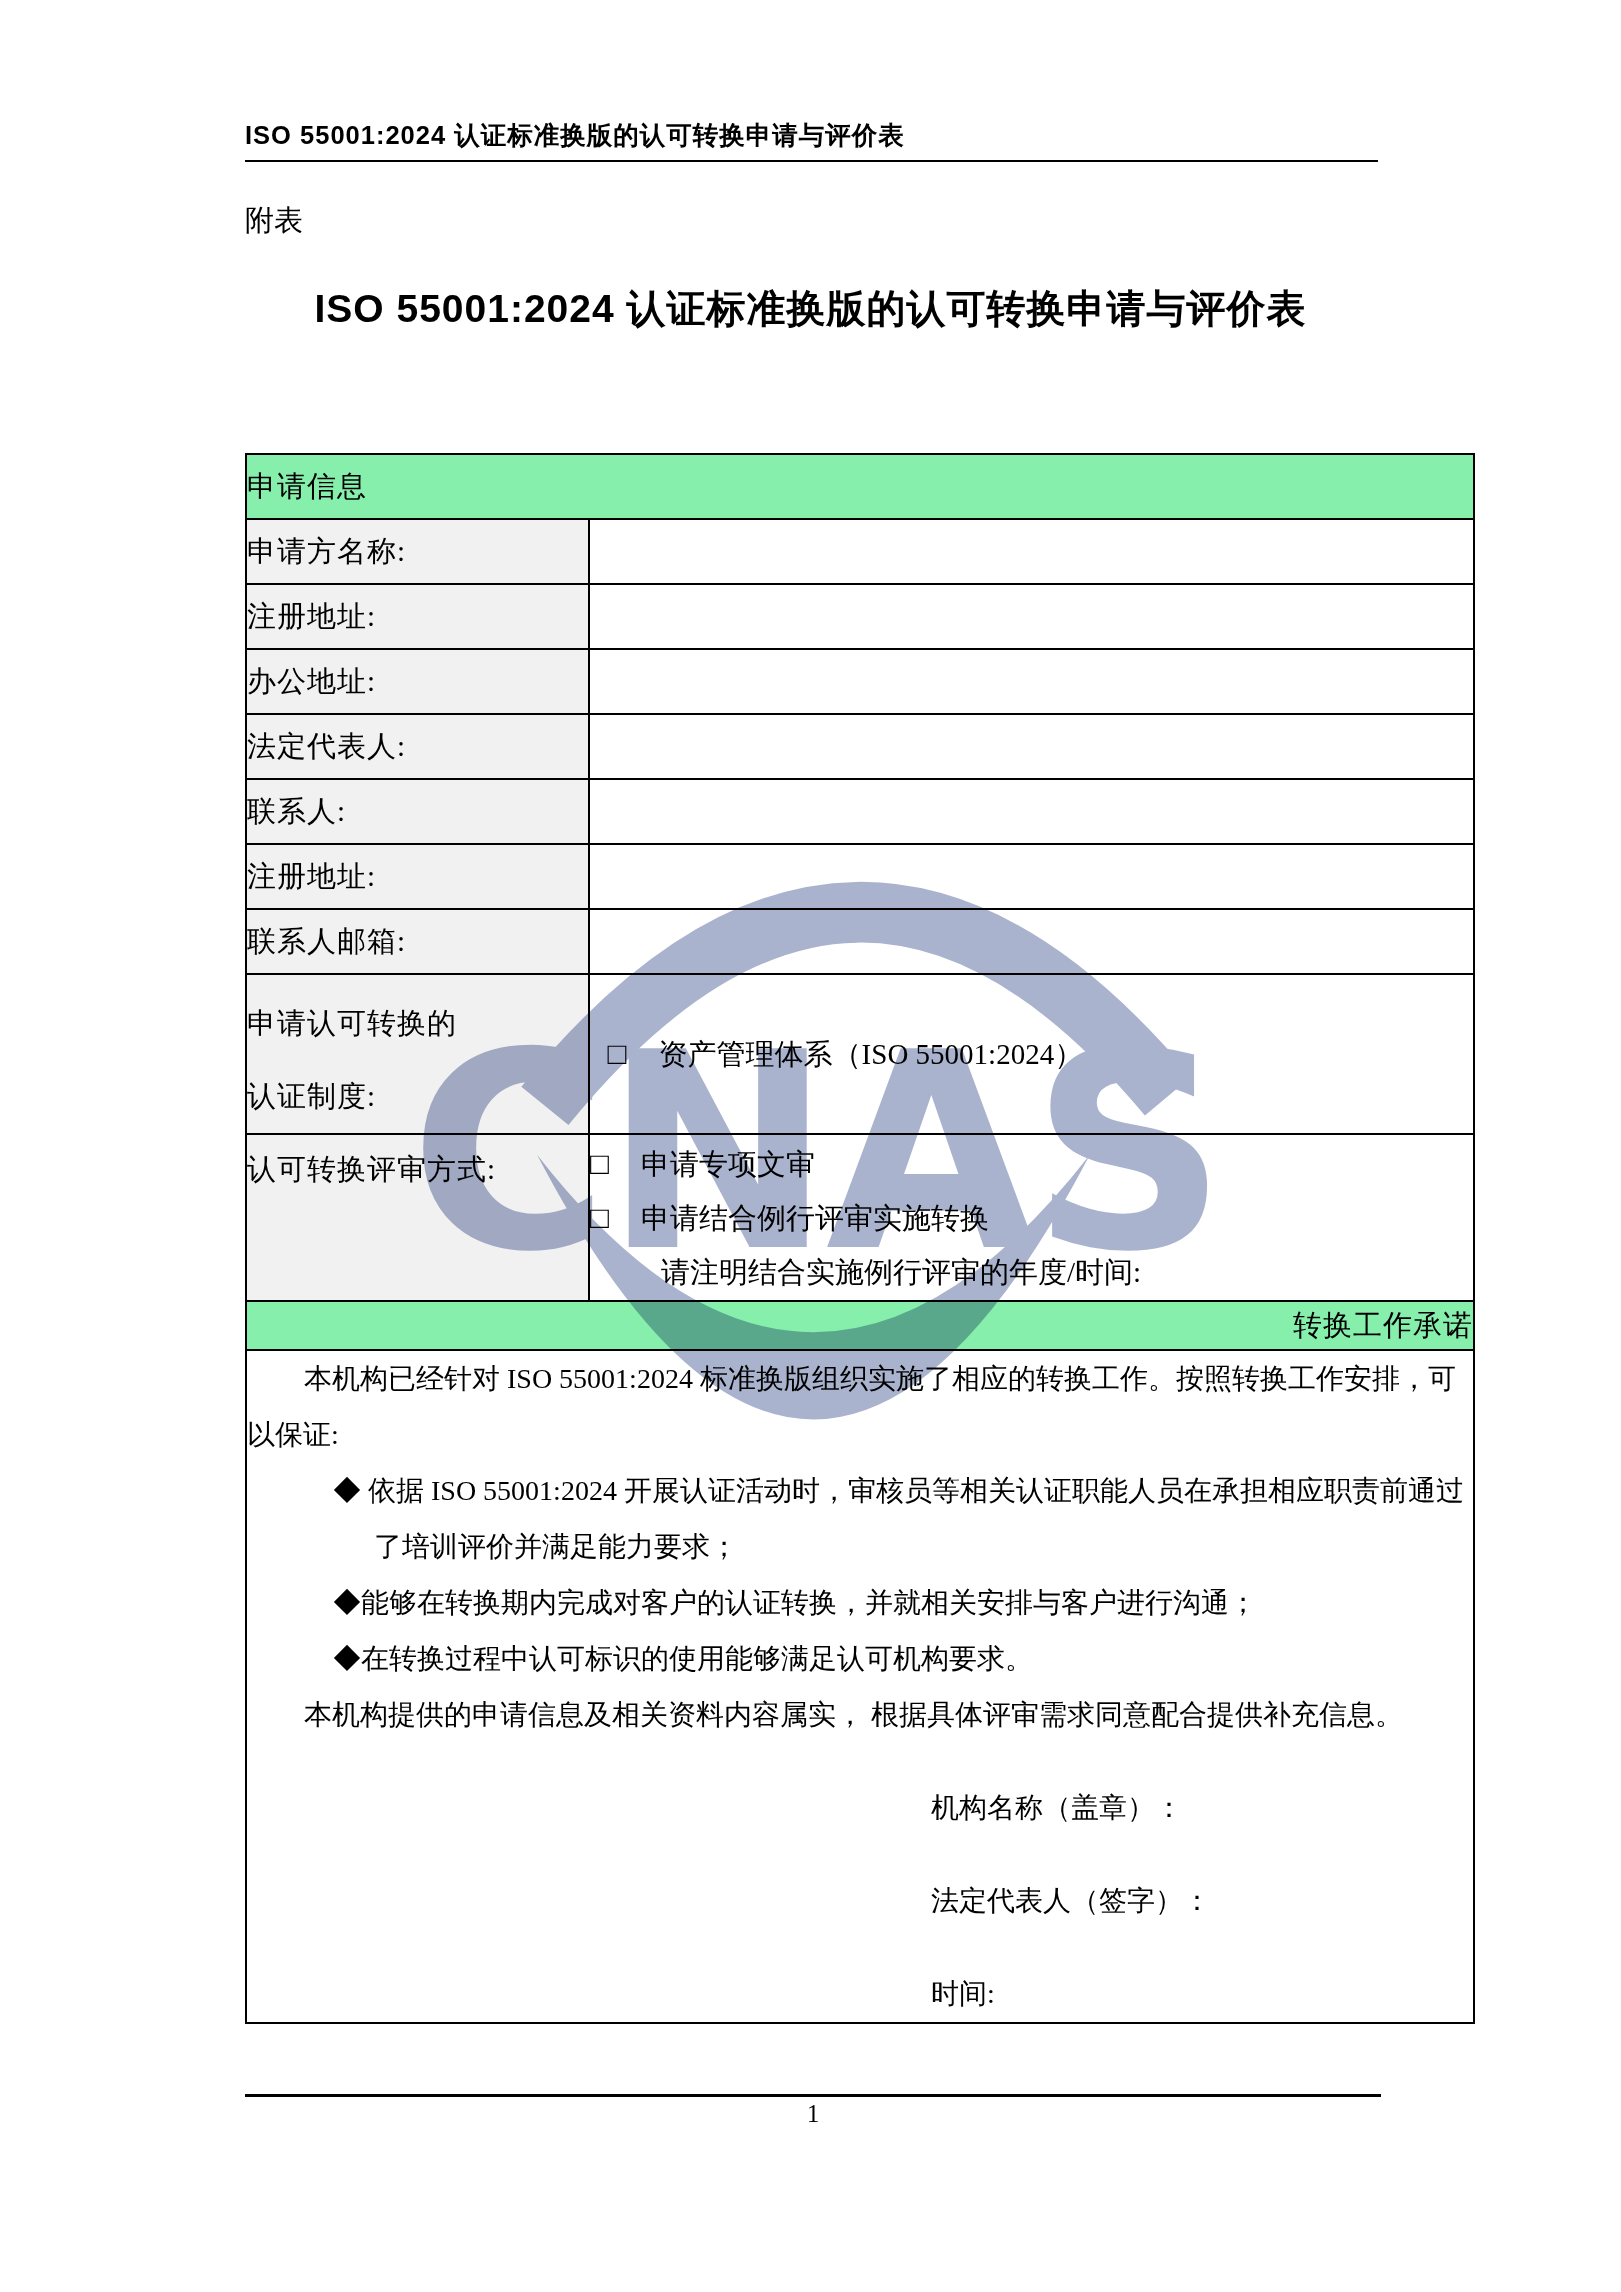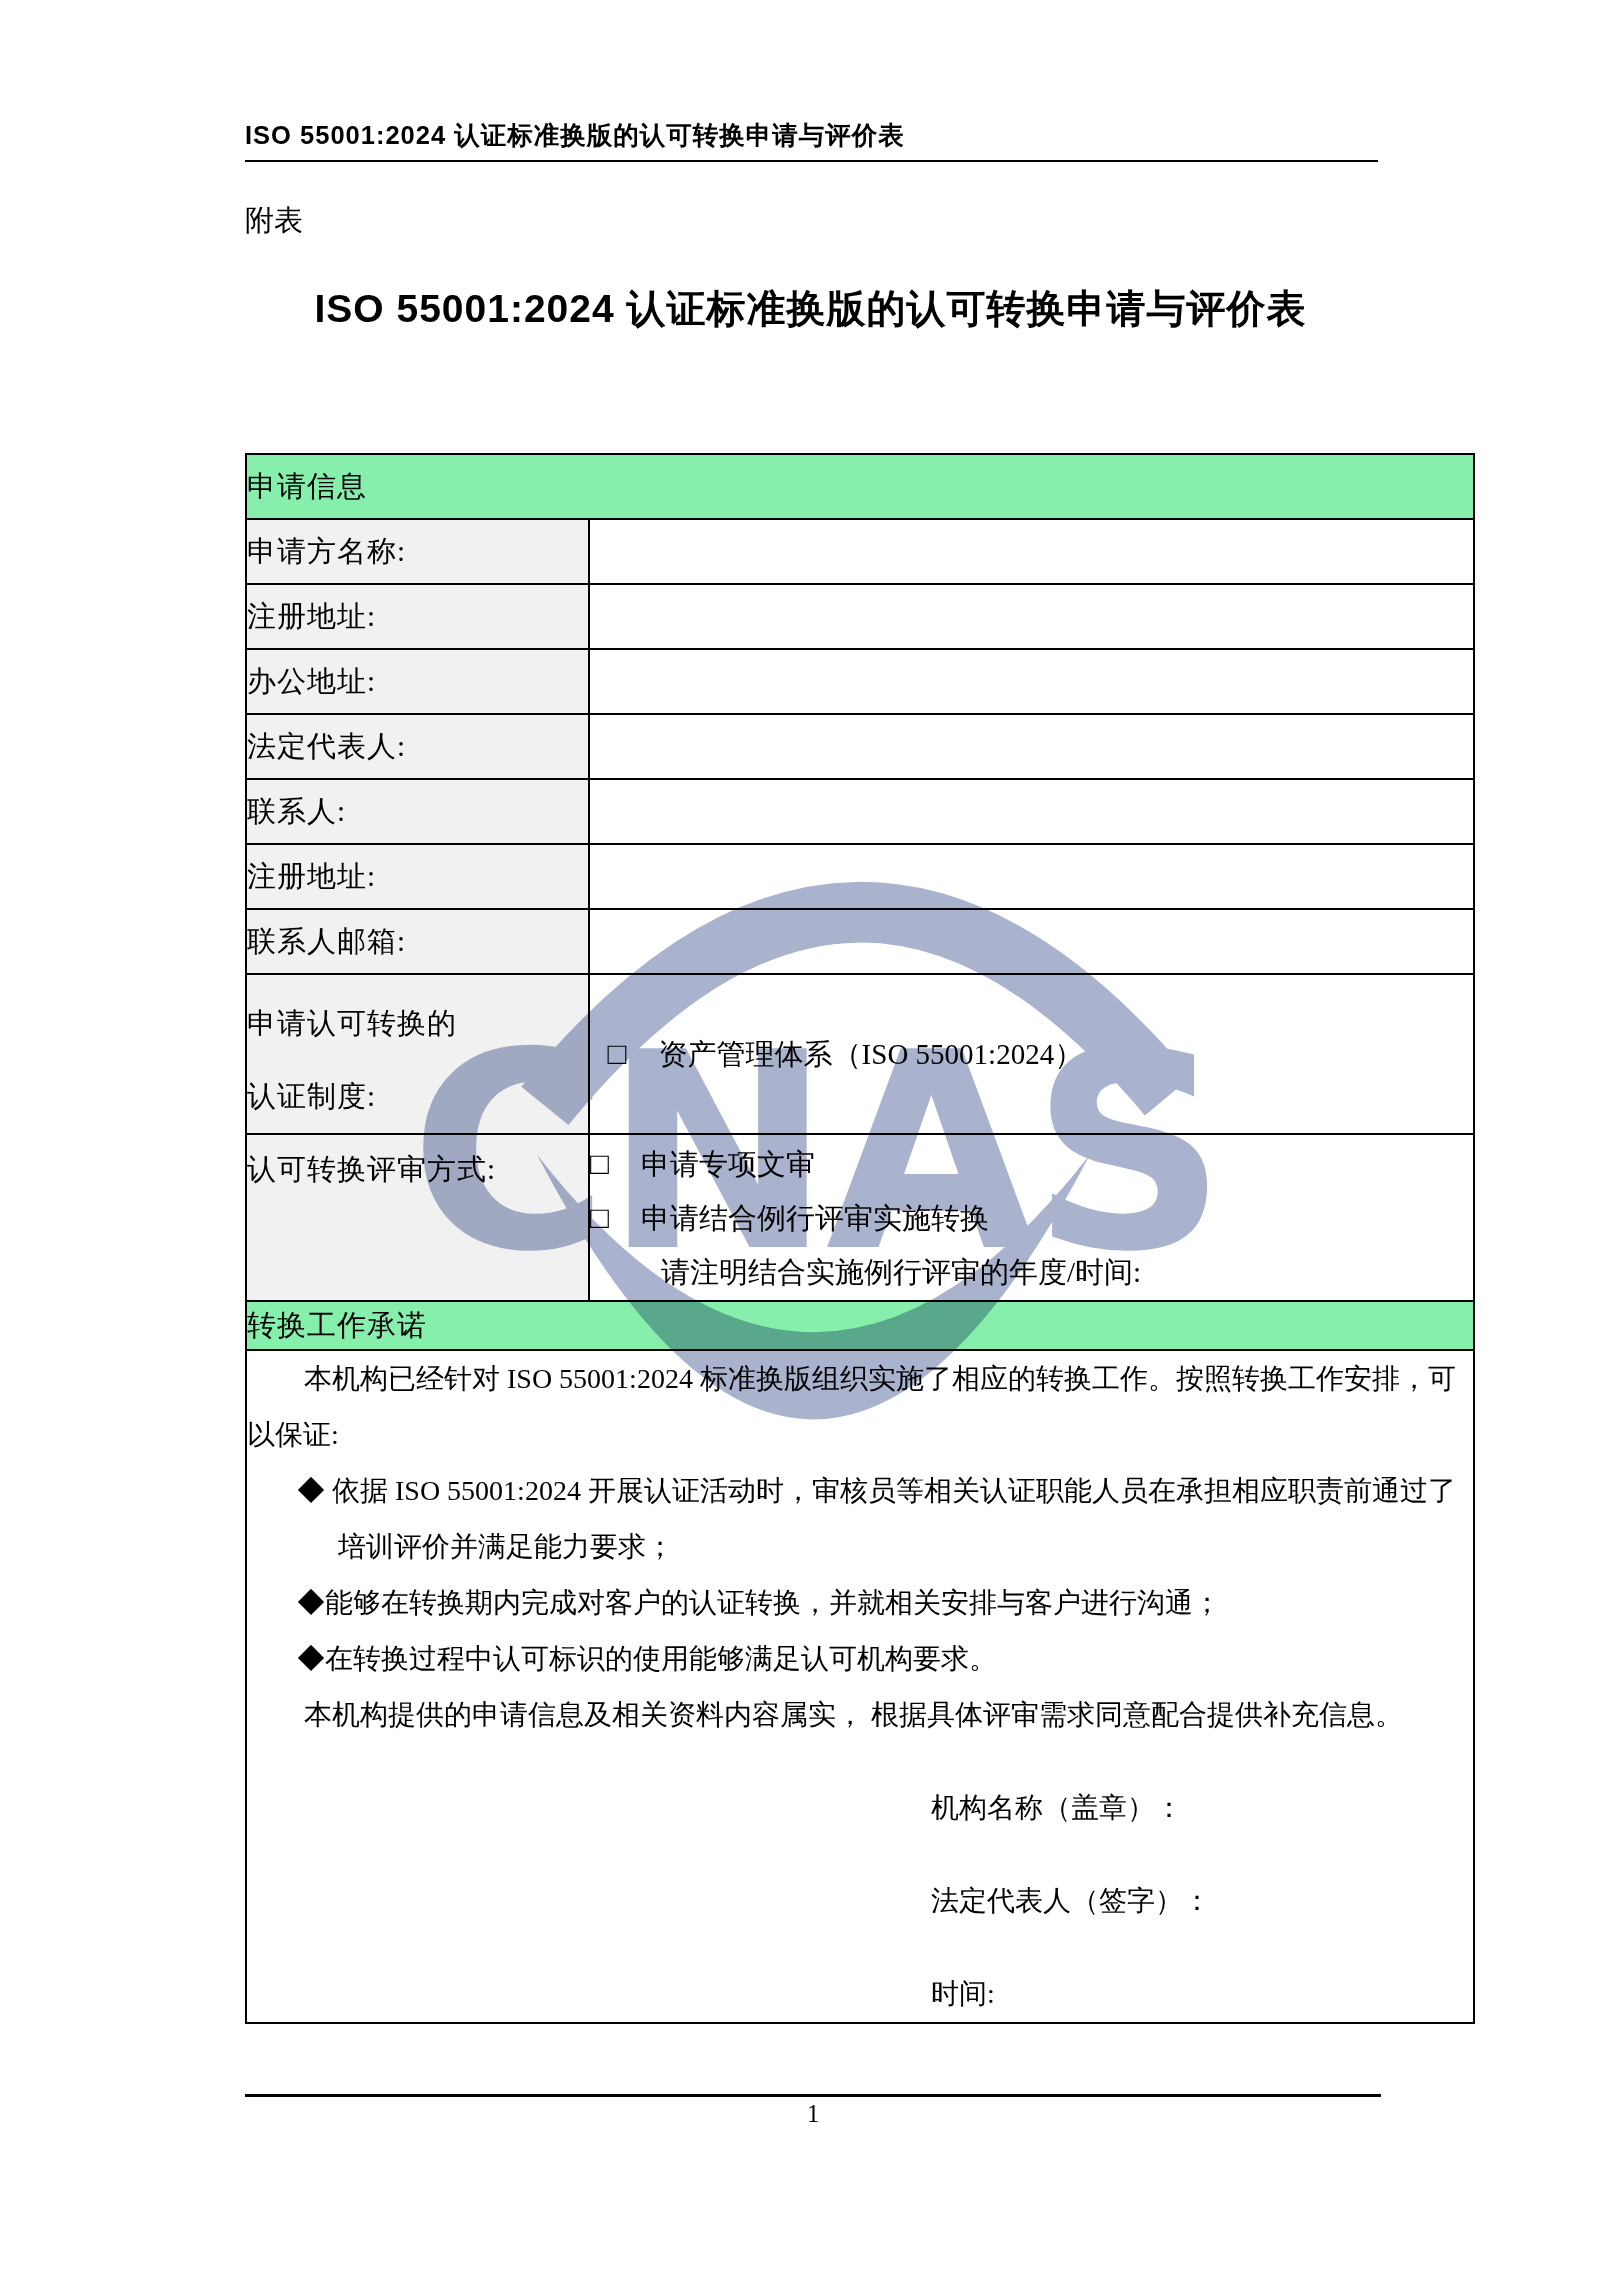--- a/index.html
+++ b/index.html
@@ -47,21 +47,21 @@
     vertical-align:middle;
   }
   col.c-label{width:343px;}
   col.c-value{width:885px;}
   td.sec-head{
     background:#86efac;
     height:63px;
     padding-left:25.5px;
     letter-spacing:1px;
   }
-  td.sec-head.small{height:47px;}
+  td.sec-head.small{height:47px;text-align:right;}
   td.lab{
     background:#f1f1f1;
     padding-left:23.5px;
     letter-spacing:1px;
     height:63px;
   }
   td.val{background:#ffffff;}
   td.lab.two-line{
     vertical-align:top;
     padding-top:11.8px;
@@ -80,21 +80,21 @@
   .method-cell{padding:9.8px 0 0 19.6px;vertical-align:top;}
   .method-cell .note-line{padding-left:71px;line-height:54px;}
   
   td.commit{
     vertical-align:top;
     padding:7.8px 11.8px 0 7.8px;
     font-size:28px;
     line-height:56px;
   }
   .para{ text-indent:57px; }
-  .bullet{ margin-left:50px; padding-left:41px; text-indent:-41px; }
+  .bullet{ margin-left:86px; padding-left:41px; text-indent:-41px; }
   .sig-block{ margin-top:15.7px; }
   .sig-line{ margin-left:684px; line-height:56px; margin-top:37px; }
   
   .watermark{
     position:absolute;left:0;top:0;width:1621px;height:2293px;
     pointer-events:none;
     mix-blend-mode:multiply;
     opacity:.92;
     z-index:5;
   }

